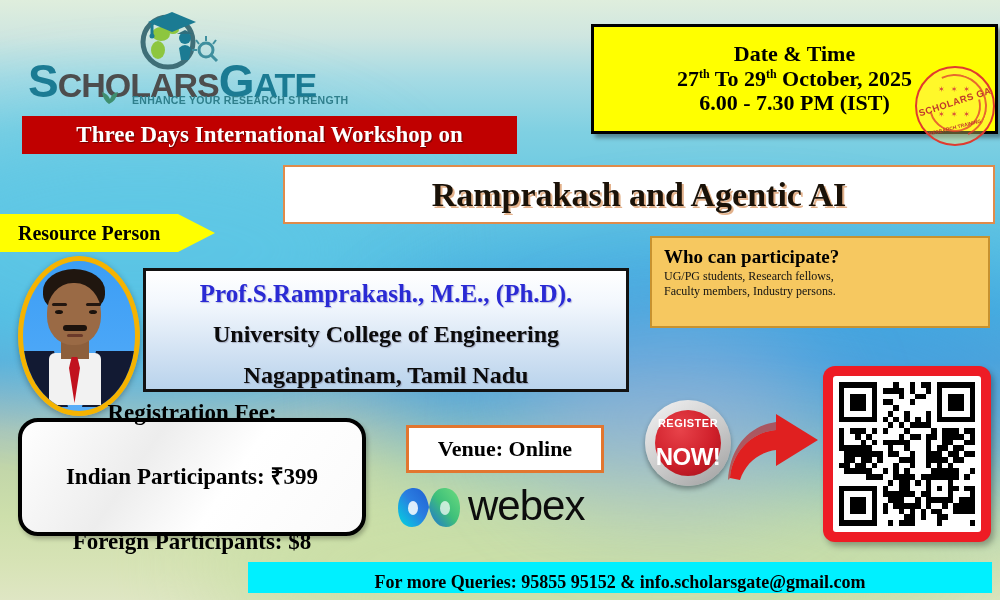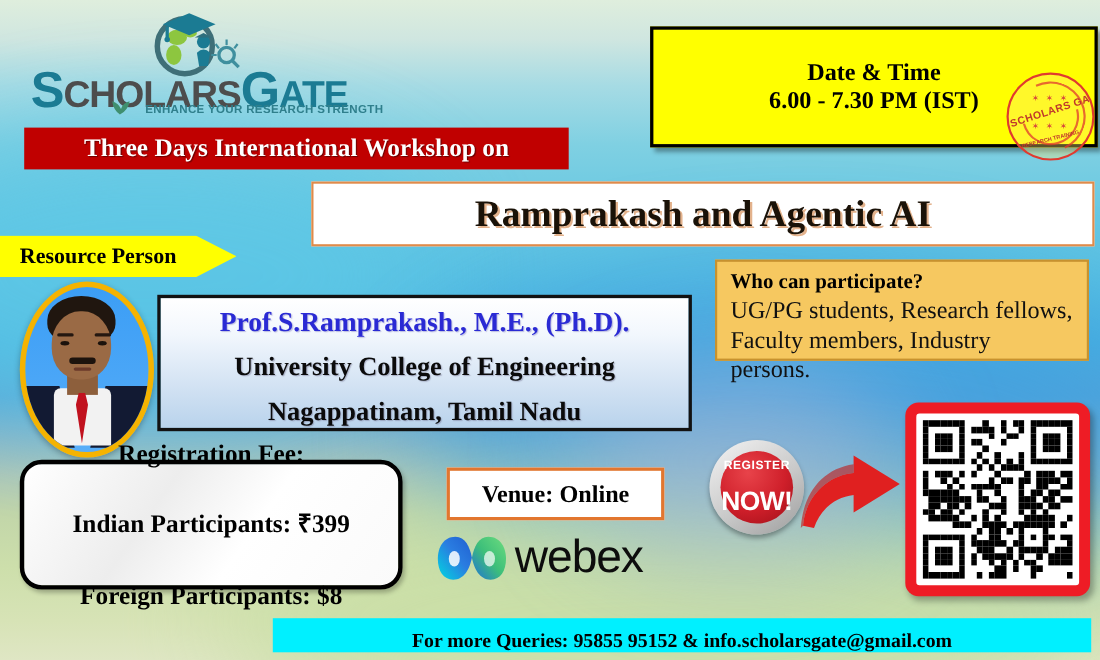--- a/index.html
+++ b/index.html
@@ -191,21 +191,21 @@
     text-shadow:1px 1px 1px rgba(120,120,150,.5);white-space:nowrap;
   }
 
   
   #participate-box{
     position:absolute;left:650px;top:236px;width:340px;height:92px;
     background:#f6c860;border:2px solid #c7922f;
     padding:8px 10px 0 12px;box-sizing:border-box;
   }
   #participate-box .pt-head{font-size:19px;font-weight:bold;color:#000;margin-bottom:1px;}
-  #participate-box .pt-line{font-size:22px;color:#111;line-height:1.22;}
+  #participate-box .pt-line{font-size:12px;color:#111;line-height:1.22;}
 
   
   #fee-box{
     position:absolute;left:18px;top:418px;width:340px;height:110px;
     background:linear-gradient(125deg,#ffffff 0%,#ededed 35%,#ffffff 60%,#fafafa 100%);
     border:4px solid #000;border-radius:20px;
     display:flex;flex-direction:column;align-items:center;justify-content:center;
     line-height:1.2;
     box-shadow:2px 3px 4px rgba(0,0,0,.25);
     gap:37px;
@@ -312,20 +312,21 @@
     </svg>
     <div class="tagline">ENHANCE  YOUR RESEARCH STRENGTH</div>
   </div>
 
   <div id="workshop-banner">
     <span>Three Days International Workshop on</span>
   </div>
 
   <div id="datetime-box">
     <div class="dt-line">Date &amp; Time</div>
+    <div class="dt-line"><span>27</span><sup>th</sup><span> To 29</span><sup>th</sup><span> October, 2025</span></div>
     <div class="dt-line">6.00 - 7.30 PM (IST)</div>
   </div>
 
   <div id="seal">
     <div class="ring" style="left:6px;top:6px;width:60px;height:60px;transform:rotate(20deg);"></div>
     <div class="ring" style="left:12px;top:12px;width:48px;height:48px;transform:rotate(120deg);"></div>
     <div class="stars top">✶ ✶ ✶</div>
     <div class="seal-text">SCHOLARS GATE</div>
     <div class="stars bot">✶ ✶ ✶</div>
     <div class="seal-sub">RESEARCH TRAINING</div>

